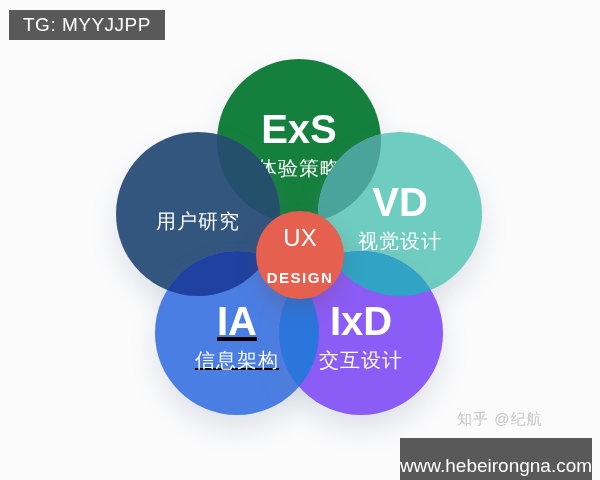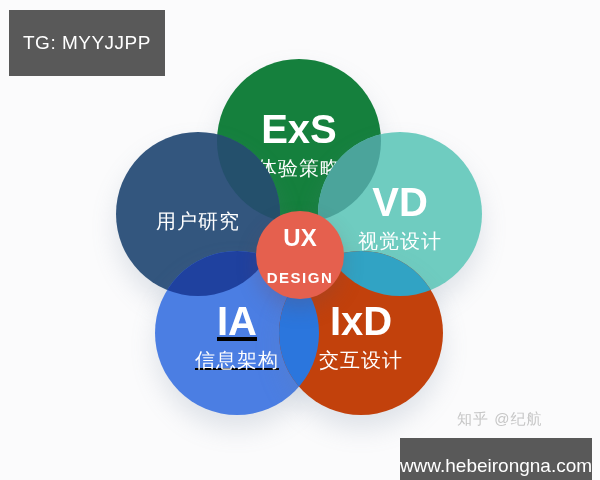--- a/index.html
+++ b/index.html
@@ -11,21 +11,21 @@
     position:relative;
     width:600px;height:480px;
     background:#fbfbfc;
     overflow:hidden;
   }
   
   .tag-badge{
     position:absolute;left:9px;top:10px;
     color:#ffffff;
     font-size:19px;line-height:22px;
-    padding:22px 14px;
+    padding:4px 14px;
     letter-spacing:0.5px;
   }
   
   .flower{position:absolute;inset:0;}
   .petal{
     position:absolute;
     width:164px;height:164px;
     border-radius:50%;
     display:flex;flex-direction:column;
     align-items:center;justify-content:center;
@@ -44,21 +44,21 @@
   .lens{position:absolute;inset:0;pointer-events:none;}
   .lens-fill{position:absolute;inset:0;}
   .center-circle{
     position:absolute;left:256px;top:211px;
     width:88px;height:88px;border-radius:50%;
     display:flex;flex-direction:column;
     align-items:center;justify-content:center;
     box-shadow:0 10px 20px rgba(110,70,80,0.25);
   }
   .center-circle .ux{
-    color:#ffffff;font-size:24px;font-weight:700;line-height:26px;
+    color:#ffffff;font-size:24px;font-weight:400;line-height:26px;
   }
   .center-circle .design{
     color:#ffffff;font-size:15px;font-weight:600;line-height:17px;
     letter-spacing:1.5px;margin-top:18px;
   }
   
   .watermark{
     position:absolute;left:449px;top:410px;
     color:#c6c6c6;font-size:15px;line-height:18px;
     letter-spacing:1px;
@@ -93,21 +93,21 @@
     <div class="petal" style="left: 318px; top: 132px; background: rgb(111, 204, 192); align-items: center;">
       <div class="acronym">VD</div>
       <div class="cn">视觉设计</div>
     </div>
 
     <div class="petal" style="left: 155px; top: 251px; background: rgb(75, 126, 227); text-decoration: underline;">
       <div class="acronym">IA</div>
       <div class="cn">信息架构</div>
     </div>
 
-    <div class="petal" style="left: 279px; top: 251px; background: #c2410c;">
+    <div class="petal" style="left: 279px; top: 251px; background: #8b5cf6;">
       <div class="acronym">IxD</div>
       <div class="cn">交互设计</div>
     </div>
 
     <div class="lens" style="clip-path:circle(82px at 299px 141px);">
       <div class="lens-fill" style="clip-path: circle(82px at 198px 214px); background: rgb(36, 80, 108);"></div>
     </div>
 
     <div class="lens" style="clip-path:circle(82px at 299px 141px);">
       <div class="lens-fill" style="clip-path: circle(82px at 400px 214px); background: rgb(75, 164, 155);"></div>

